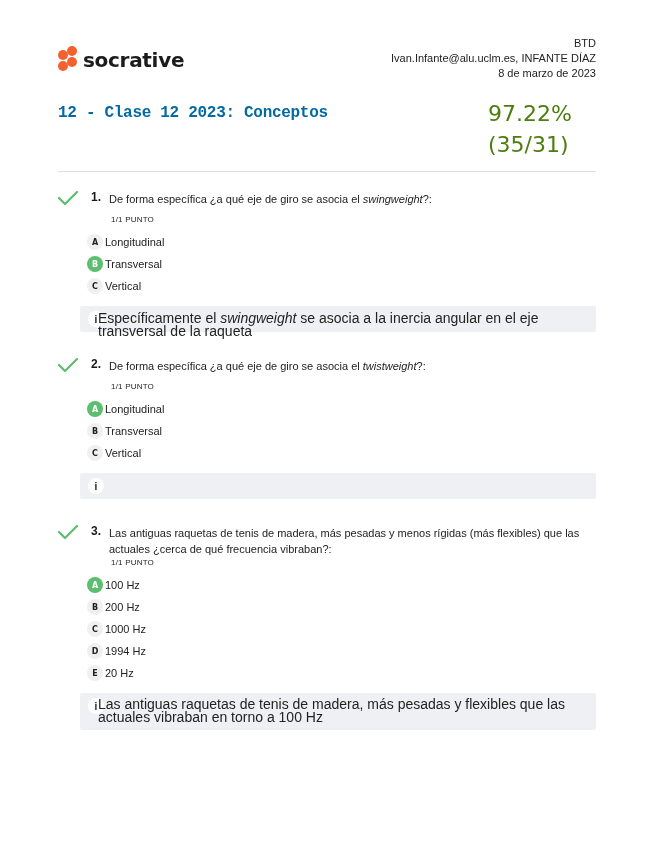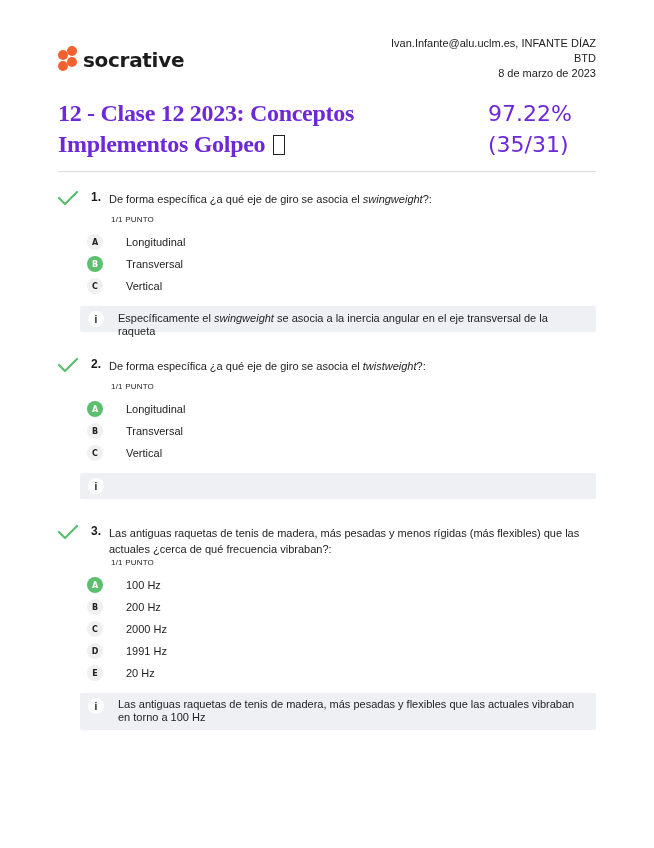--- a/index.html
+++ b/index.html
@@ -7,63 +7,62 @@
     body { font-family: "Liberation Sans", "DejaVu Sans", sans-serif; color: #1a1a1a; position: relative; }
 
     .header { position: absolute; left: 58px; top: 36px; width: 538px; height: 50px; }
     .logo { position: absolute; left: 0; top: 12px; display: flex; }
     .logo-mark { width: 22px; height: 28px; position: relative; }
     .logo-mark span { position: absolute; width: 10px; height: 10px; border-radius: 50%; background: #f2612e; }
     .logo-text { font-family: "DejaVu Sans", sans-serif; font-weight: bold; font-size: 20px; color: #1c1c1c; margin-left: 3px; letter-spacing: -0.3px; }
     .meta { position: absolute; right: 0; top: 0; text-align: right; font-size: 11px; line-height: 15px; color: #222; }
 
     .title-row { position: absolute; left: 58px; top: 98px; width: 538px; }
-    .title { font-family: Liberation Serif, serif; font-weight: bold; font-size: 24px; line-height: 31px; color: #6d28d9; width: 400px; letter-spacing: -0.3px; }
+    .title { font-family: Liberation Mono, monospace; font-weight: bold; font-size: 16px; line-height: 31px; color: #0369a1; width: 400px; letter-spacing: -0.3px; }
     .title .box-glyph { display: inline-block; width: 12px; height: 20px; border: 1.5px solid #222; vertical-align: -3px; margin-left: 2px; }
-    .score { position: absolute; left: 430px; top: 0; font-family: "DejaVu Sans", sans-serif; font-size: 22px; line-height: 31px; color: #6d28d9; }
+    .score { position: absolute; left: 430px; top: 0; font-family: "DejaVu Sans", sans-serif; font-size: 22px; line-height: 31px; color: #4d7c0f; }
     .divider { position: absolute; left: 58px; top: 171px; width: 538px; height: 1px; background: #dedede; }
 
     .question { position: absolute; left: 58px; width: 538px; }
     .check { position: absolute; left: 0; top: 0; width: 20px; height: 16px; }
     .qnum { position: absolute; left: 33px; top: 0; font-size: 12px; font-weight: bold; color: #1a1a1a; }
     .qtext { position: absolute; left: 51px; top: 1px; width: 480px; font-size: 11px; line-height: 16px; color: #222; }
     .qtext i { font-style: italic; }
     .points { position: absolute; left: 53px; font-size: 8px; font-weight: normal; color: #222; letter-spacing: 0.2px; }
     .option { position: absolute; left: 29px; height: 16px; display: flex; align-items: center; }
     .badge { width: 16px; height: 16px; border-radius: 50%; background: #f0f0f0; color: #222; font-size: 8px; font-weight: bold; display: flex; align-items: center; justify-content: center; font-family: "DejaVu Sans", sans-serif; }
     .badge.correct { background: #5cbf6e; color: #ffffff; }
-    .opt-label { margin-left: 23px; font-size: 11px; color: #222; }
+    .opt-label { margin-left: 2px; font-size: 11px; color: #222; }
     .explain { position: absolute; left: 22px; width: 516px; background: #eef0f3; border-radius: 2px; }
     .explain .info-icon { position: absolute; left: 8px; width: 16px; height: 16px; border-radius: 50%; background: #ffffff; display: flex; align-items: center; justify-content: center; font-size: 10px; font-weight: bold; color: #222; }
-    .explain .etext { position: absolute; left: 38px; right: 12px; font-size: 11px; line-height: 13px; color: #222; }
+    .explain .etext { position: absolute; left: 18px; right: 12px; font-size: 14px; line-height: 13px; color: #222; }
   </style>
 </head>
 <body>
 
 <div class="header">
   <div class="logo">
     <div class="logo-mark">
       <span style="left:0;top:2px;"></span>
       <span style="left:9px;top:-2px;"></span>
       <span style="left:9px;top:9px;"></span>
       <span style="left:0;top:13px;"></span>
     </div>
     <span class="logo-text">socrative</span>
   </div>
   <div class="meta">
+    <div>BTD</div>
     <div>Ivan.Infante@alu.uclm.es, INFANTE DÍAZ</div>
-    <div>BTD</div>
     <div>8 de marzo de 2023</div>
   </div>
 </div>
 
 <div class="title-row">
   <div class="title">
     <div>12 - Clase 12 2023: Conceptos</div>
-    <div><span>Implementos Golpeo</span> <span class="box-glyph"></span></div>
   </div>
   <div class="score">
     <div>97.22%</div>
     <div>(35/31)</div>
   </div>
 </div>
 <div class="divider"></div>
 
 <div class="question" style="top:190px;">
   <svg class="check" viewBox="0 0 20 16">
@@ -124,25 +123,25 @@
   <div class="option" style="top:53px;">
       <span class="badge correct">A</span>
       <span class="opt-label">100 Hz</span>
     </div>
   <div class="option" style="top:75px;">
       <span class="badge">B</span>
       <span class="opt-label">200 Hz</span>
     </div>
   <div class="option" style="top:97px;">
       <span class="badge">C</span>
-      <span class="opt-label">2000 Hz</span>
+      <span class="opt-label">1000 Hz</span>
     </div>
   <div class="option" style="top:119px;">
       <span class="badge">D</span>
-      <span class="opt-label">1991 Hz</span>
+      <span class="opt-label">1994 Hz</span>
     </div>
   <div class="option" style="top:141px;">
       <span class="badge">E</span>
       <span class="opt-label">20 Hz</span>
     </div>
   <div class="explain" style="top:169px;height:37px;">
     <span class="info-icon" style="top:5px;">i</span>
     <div class="etext" style="top:5px;">Las antiguas raquetas de tenis de madera, más pesadas y flexibles que las actuales vibraban en torno a 100 Hz</div>
   </div>
 </div>

